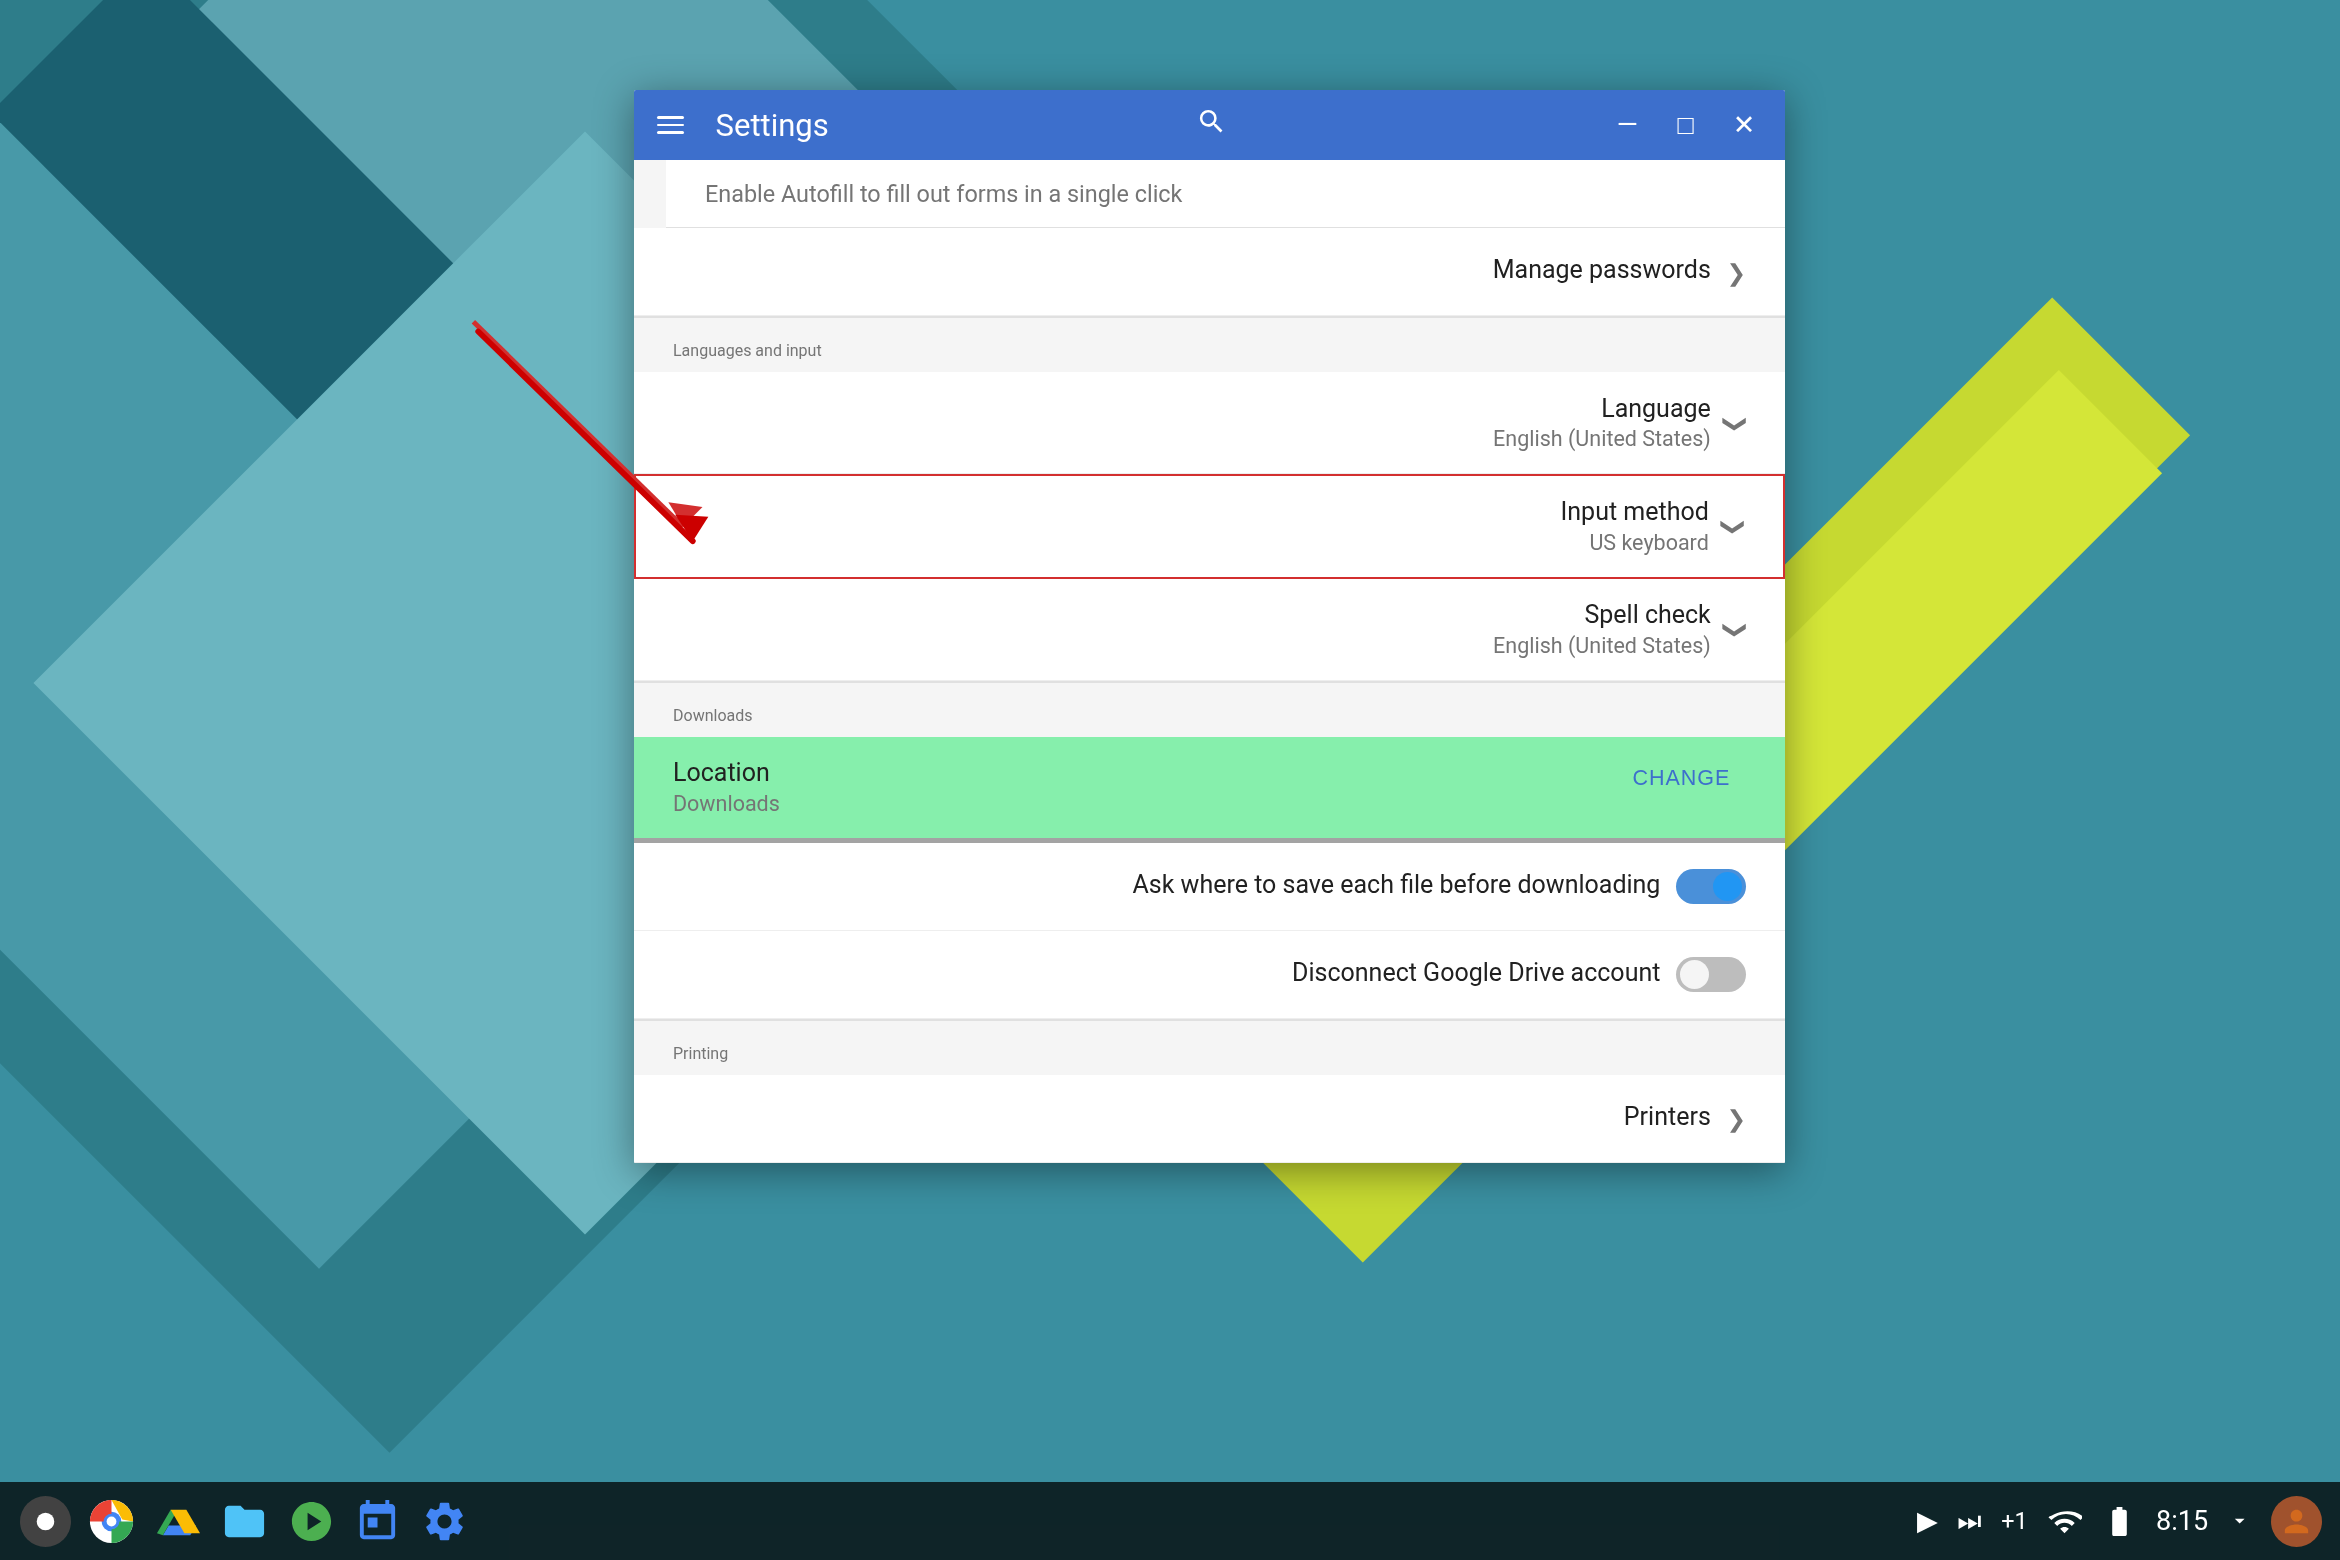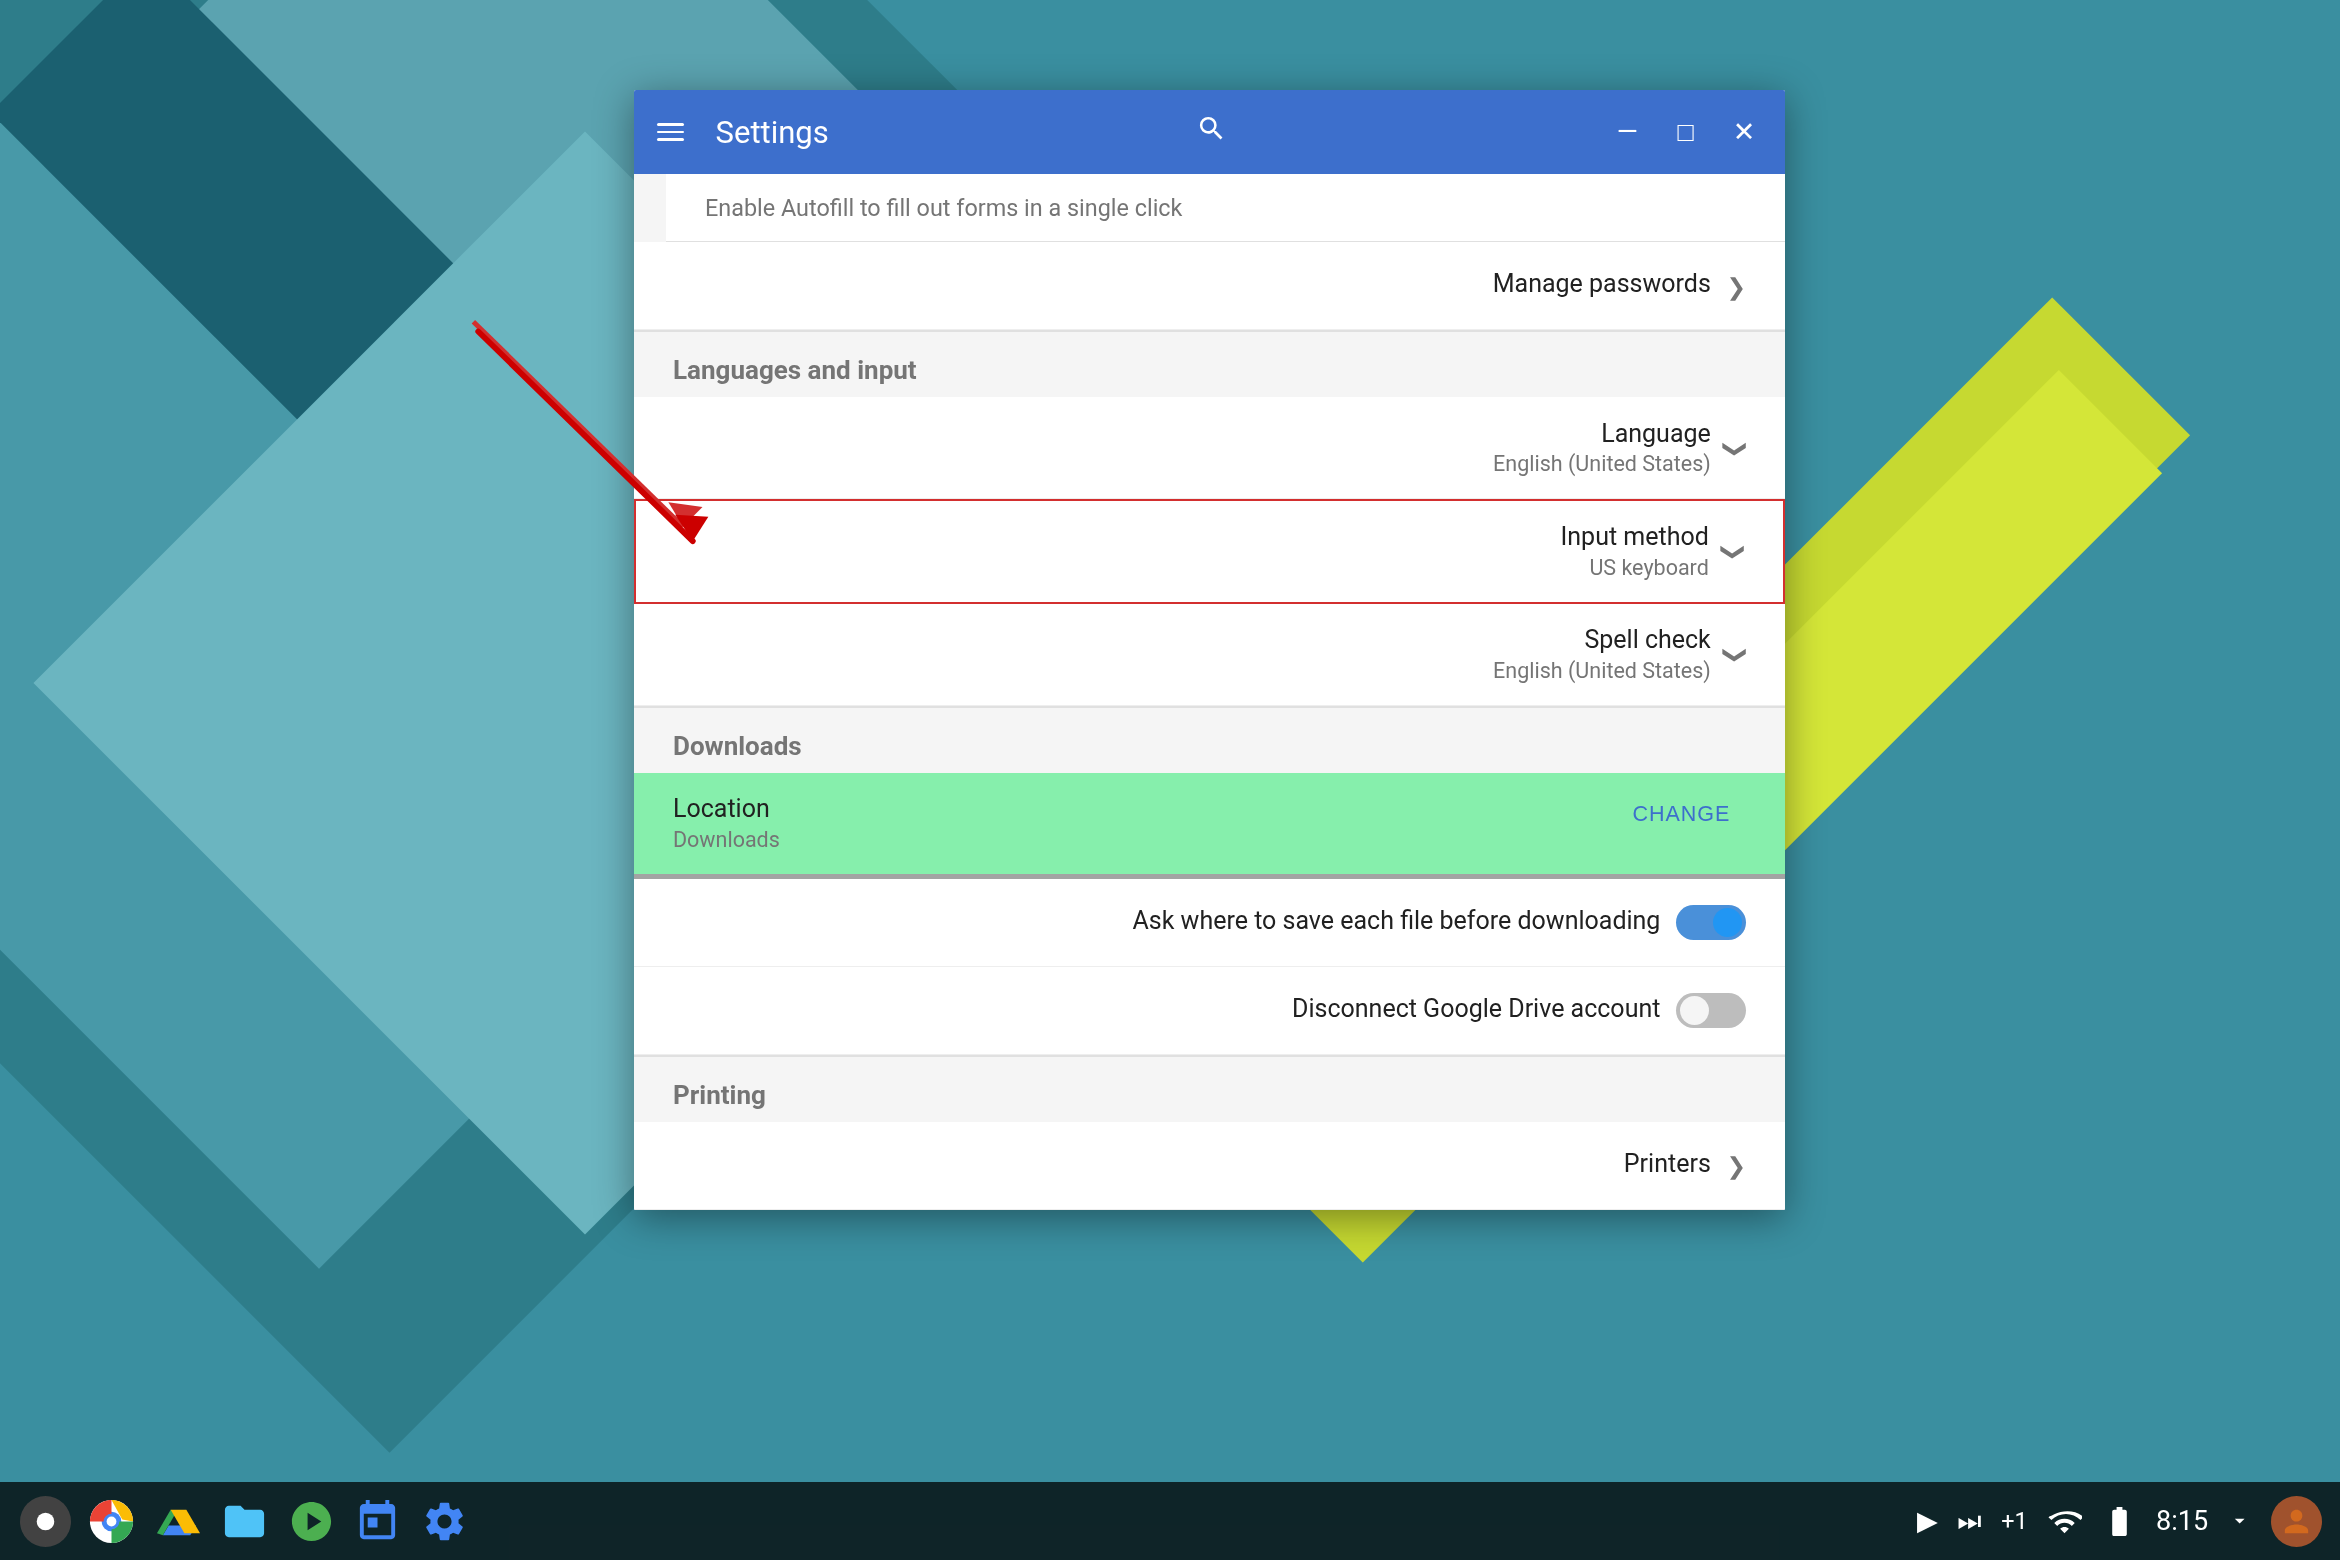--- a/index.html
+++ b/index.html
@@ -151,21 +151,21 @@
       left: 634px;
       width: 1151px;
       background: #f5f5f5;
       box-shadow: 0 7.8px 39px rgba(0,0,0,0.4);
       border-radius: 2px;
       overflow: hidden;
       z-index: 50;
     }
 
     .window-titlebar {
-      height: 84px;
+      height: 70px;
       background: #3d6fcc;
       display: flex;
       align-items: center;
       padding: 0 23.4px;
       gap: 15.6px;
     }
 
     .window-controls {
       margin-left: auto;
       display: flex;
@@ -269,24 +269,24 @@
 
     .setting-row-chevron {
       color: #757575;
       font-size: 27px;
       margin-left: 15.6px;
     }
 
     
     .section-header {
       padding: 23.4px 39px 11.7px 39px;
-      font-size: 26px;
+      font-size: 16px;
       color: #757575;
       background: #f5f5f5;
-      font-weight: 700;
+      font-weight: 400;
     }
 
     
     .toggle-container {
       display: flex;
       align-items: center;
       margin-left: 15.6px;
     }
 
     .toggle {

